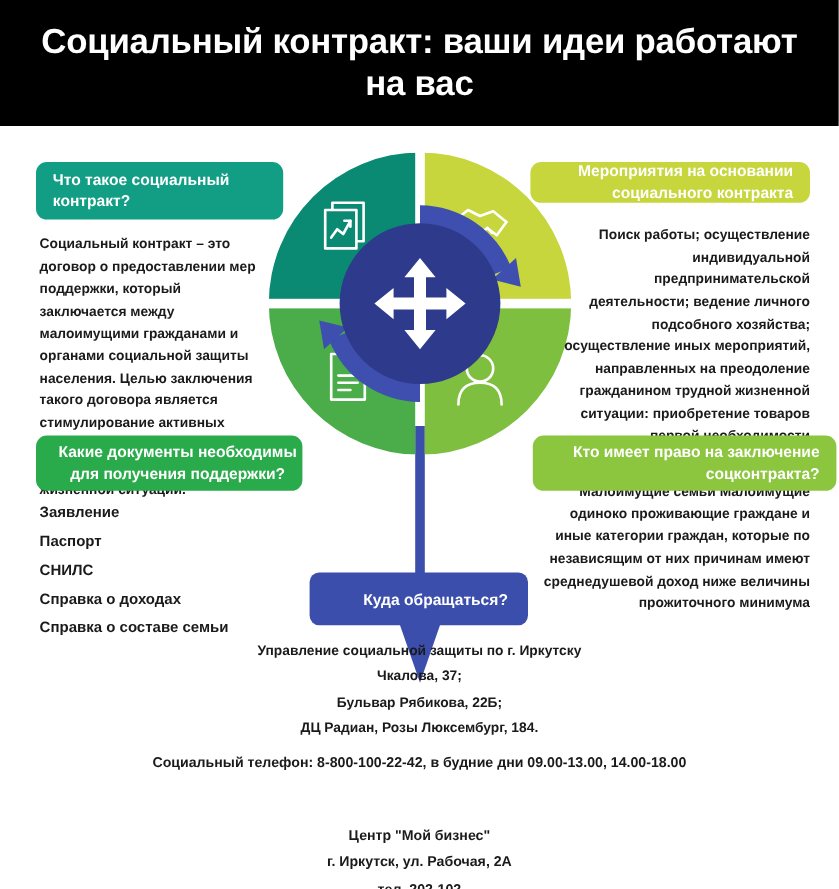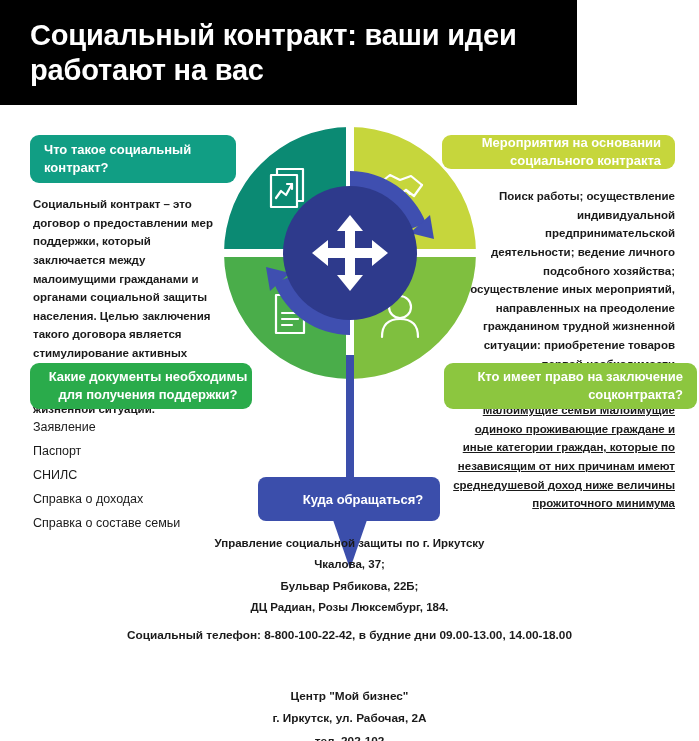--- a/index.html
+++ b/index.html
@@ -9,27 +9,27 @@
     width: 699px;
     height: 741px;
     background: #ffffff;
     font-family: "Liberation Sans", sans-serif;
     overflow: hidden;
     position: relative;
   }
 
   
   #title-banner {
-    width: 577px;
+    width: 699px;
     height: 105px;
     background: #000000;
     display: flex;
     align-items: center;
     justify-content: center;
-    text-align: left;
+    text-align: center;
   }
   #title-text {
     color: #ffffff;
     font-size: 29px;
     font-weight: bold;
     line-height: 1.18;
     letter-spacing: -0.2px;
     padding: 0 30px;
   }
 
@@ -93,33 +93,33 @@
   .body-text {
     position: absolute;
     font-size: 11.5px;
     font-weight: bold;
     color: #1a1a1a;
     line-height: 1.62;
     z-index: 5;
   }
   #text-what  { left: 33px;  top: 90px;  width: 190px; text-align: left; }
   #text-measures { left: 470px; top: 82px; width: 205px; text-align: right; }
-  #text-who { left: 452px; top: 296px; width: 223px; text-align: right; text-decoration: underline; }
+  #text-who { left: 452px; top: 296px; width: 223px; text-align: right; }
 
   
   #docs-list {
     position: absolute;
     left: 33px; top: 310px;
     width: 220px;
     z-index: 5;
     list-style: none;
   }
   #docs-list li {
     font-size: 12.5px;
-    font-weight: normal;
+    font-weight: bold;
     color: #1a1a1a;
     line-height: 1.92;
   }
 
   
   #wheel {
     position: absolute;
     left: 224px; top: 22px;
     width: 252px; height: 252px;
     z-index: 2;

